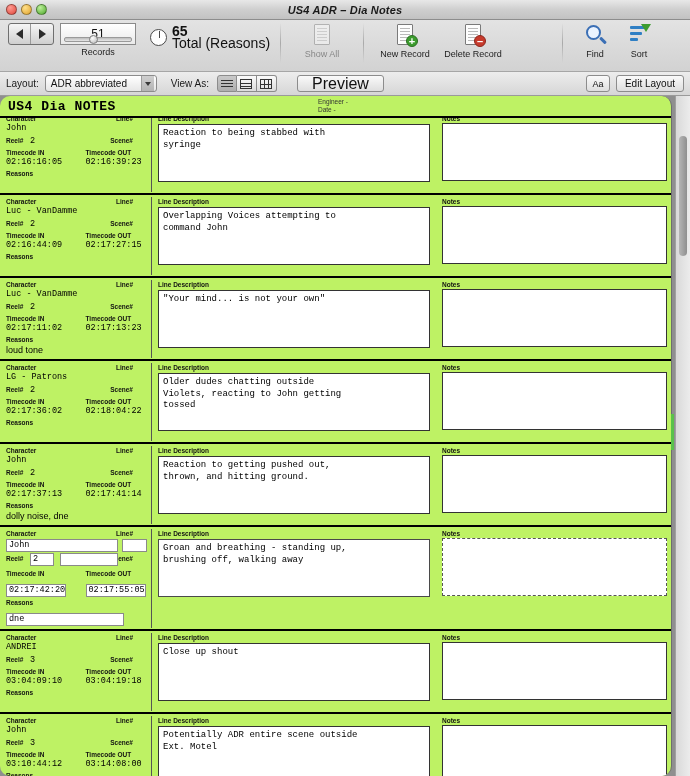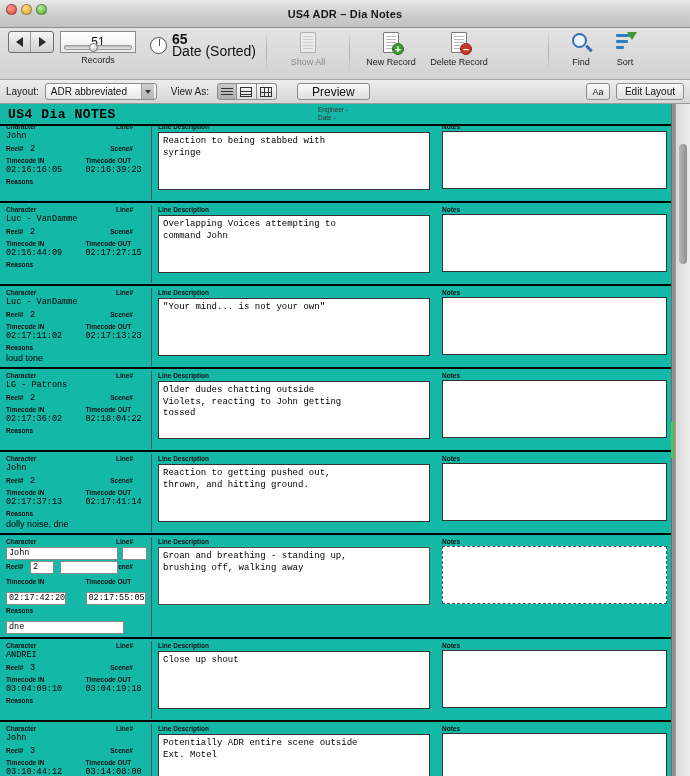--- a/index.html
+++ b/index.html
@@ -12,26 +12,27 @@
   }
   .window {
     width: 690px; height: 776px;
     position: relative;
     background: #d8d8d8;
     display: flex;
     flex-direction: column;
   }
   
   .titlebar {
-    height: 28px;
+    height: 20px;
     background: linear-gradient(to bottom, #e8e8e8 0%, #cfcfcf 50%, #c2c2c2 100%);
     border-bottom: 1px solid #8d8d8d;
     position: relative;
     display: flex;
     align-items: center;
+    font-style: italic;
   }
   .traffic {
     position: absolute; left: 6px; top: 4px;
     display: flex; gap: 4px;
   }
   .dot { width: 11px; height: 11px; border-radius: 50%; border: 1px solid rgba(0,0,0,0.35); }
   .dot.red { background: radial-gradient(circle at 35% 30%, #ff9b92, #e0483c); }
   .dot.yellow { background: radial-gradient(circle at 35% 30%, #ffe08a, #e0a32e); }
   .dot.green { background: radial-gradient(circle at 35% 30%, #bdf09a, #4fa82c); }
   .title-text {
@@ -193,21 +194,21 @@
   .rowsicon i { display: block; width: 12px; height: 1.5px; background: #333; margin: 1.5px 0; }
   .listicon { width: 12px; height: 10px; border: 1px solid #333; position: relative; }
   .listicon::before { content:""; position:absolute; left:0; right:0; top:3px; height:1px; background:#333; box-shadow: 0 3px 0 #333; }
   .gridicon { width: 12px; height: 10px; border: 1px solid #333; position: relative; }
   .gridicon::before { content:""; position:absolute; left:3px; top:0; bottom:0; width:1px; background:#333; box-shadow: 4px 0 0 #333; }
   .gridicon::after { content:""; position:absolute; left:0; right:0; top:4px; height:1px; background:#333; }
   .pvbtn {
     height: 17px; padding: 0 14px;
     border: 1px solid #8c8c8c; border-radius: 3px;
     background: linear-gradient(to bottom, #fafafa, #dedede);
-    font-size: 12px; color: #111;
+    font-size: 16px; color: #111;
     display: flex; align-items: center; justify-content: center;
     margin-left: 14px;
   }
   .lb-right { margin-left: auto; display: flex; align-items: center; gap: 6px; }
   .aabtn {
     width: 24px; height: 17px;
     border: 1px solid #8c8c8c; border-radius: 3px;
     background: linear-gradient(to bottom, #fafafa, #dedede);
     display: flex; align-items: center; justify-content: center;
     font-size: 9px; color: #111;
@@ -222,24 +223,25 @@
   
   .content-area {
     flex: 1;
     background: #8f8f8f;
     position: relative;
     overflow: hidden;
     display: flex;
   }
   .page {
     width: 672px;
-    background: #14b8a6;
+    background: #bef264;
     border-right: 1px solid #6e6e6e;
     position: relative;
     overflow: hidden;
+    border-radius: 10px;
   }
   .page-header {
     height: 22px;
     border-bottom: 2px solid #000;
     display: flex; align-items: center;
     padding: 0 8px;
     position: relative;
   }
   .page-title {
     font-family: "Liberation Mono", monospace;
@@ -386,21 +388,21 @@
         <div class="slider-track"></div>
         <div class="slider-thumb"></div>
       </div>
       <div class="tb-label">Records</div>
     </div>
 
     <div class="total-group">
       <div class="pie"></div>
       <div class="total-text">
         <div style="font-weight:bold;">65</div>
-        <div>Date (Sorted)</div>
+        <div>Total (Reasons)</div>
       </div>
     </div>
 
     <div class="sep"></div>
 
     <div class="tb-btn dim">
       <div class="ic">
         <div class="sheet"></div>
       </div>
       <div class="tb-label">Show All</div>

